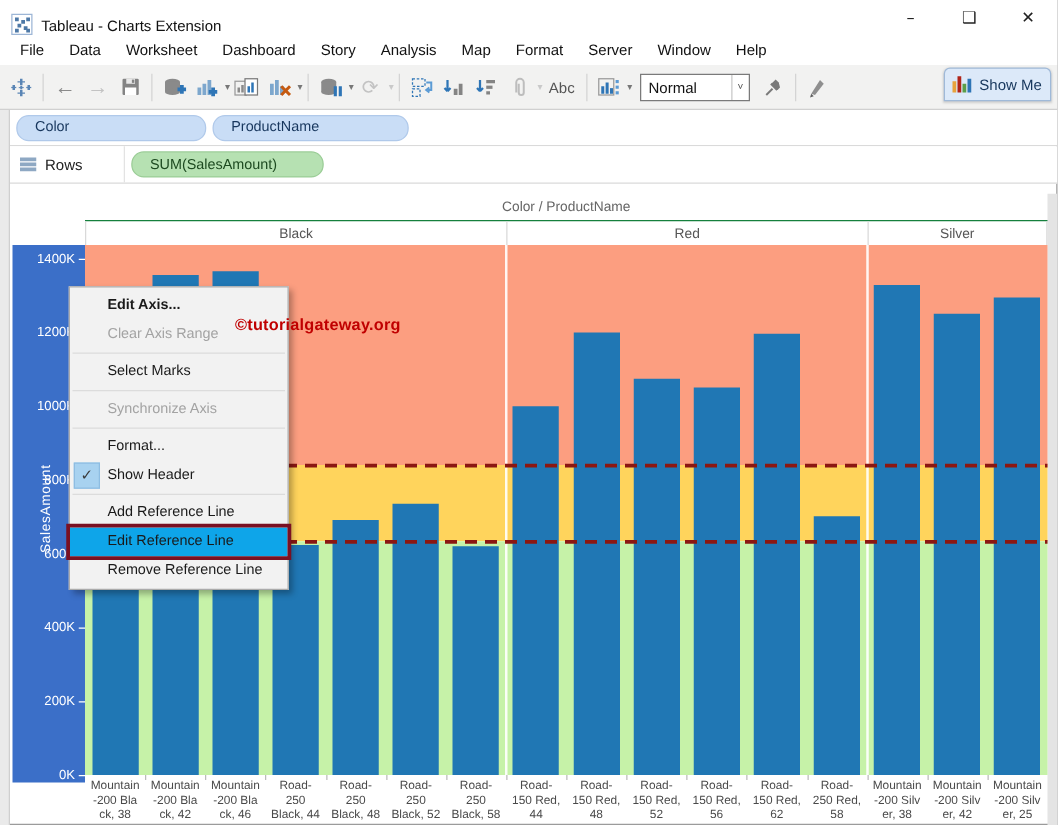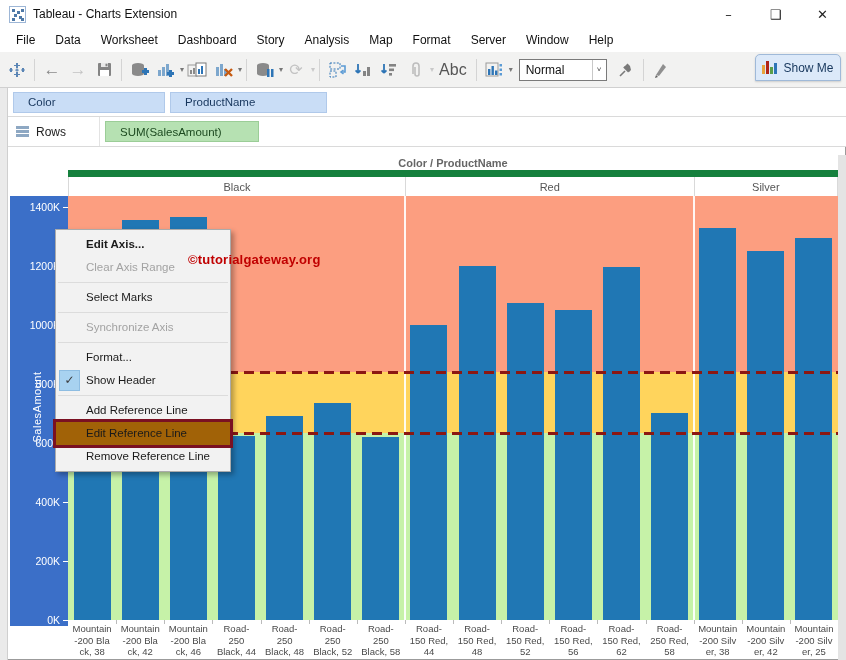--- a/index.html
+++ b/index.html
@@ -4,82 +4,82 @@
 <style>
   * { box-sizing: border-box; margin: 0; padding: 0; }
   html,body { width:846px; height:660px; }
   body {
     font-family: "Liberation Sans", "DejaVu Sans", sans-serif;
     background:#fff; position:relative; overflow:hidden;
     box-shadow: inset 0 0 0 1px #9b9b9b;
     font-size:12px; color:#1a1a1a;
   }
   
-  .titlebar { position:absolute; left:0; top:0; width:846px; height:28px; background:#fff; display:flex; align-items:center; }
+  .titlebar { position:absolute; left:0; top:0; width:846px; height:28px; background:#fff; display:flex; align-items:flex-end; }
   .app-icon { width:17px; height:17px; margin:0 7px 0 9px; border:1px solid #9db6d6; background:#fff; position:relative; }
   .app-icon i { position:absolute; width:3px; height:3px; background:#4e79a7; }
   .app-title { font-size:12px; color:#111; }
   .win-controls { position:absolute; right:0; top:0; height:28px; display:flex; }
   .win-btn { width:47px; height:28px; display:flex; align-items:center; justify-content:center; font-size:13px; color:#222; font-family:"DejaVu Sans", sans-serif; }
   
   .menubar { position:absolute; left:0; top:28px; width:846px; height:24px; background:#fff; display:flex; align-items:center; padding-left:6px; }
   .menubar span { padding:0 10px; height:24px; line-height:24px; font-size:12px; color:#111; }
   
   .toolbar { position:absolute; left:0; top:52px; width:846px; height:36px; background:#f2f2f1; border-bottom:1px solid #d0d0d0; display:flex; align-items:center; padding-left:4px; }
   .tb { height:26px; min-width:24px; display:flex; align-items:center; justify-content:center; margin:0 1px; color:#6f6f6f; font-size:15px; }
   .tb.dis { color:#c3c3c3; }
   .tb-sep { width:1px; height:22px; background:#d4d4d4; margin:0 4px; }
   .caret { font-size:8px; color:#777; margin-left:2px; }
   .caret.dis { color:#c9c9c9; }
-  .abc { font-size:16px; color:#555; padding:0 4px; }
+  .abc { font-size:12px; color:#555; padding:0 4px; }
   .fitbox { width:88px; height:22px; background:#fff; border:1px solid #7a7a7a; display:flex; align-items:center; margin:0 6px; position:relative; }
   .fitbox .val { font-size:12px; padding-left:6px; color:#111; flex:1; }
   .fitbox .chev { font-size:9px; color:#333; padding-right:16px; }
   .fitbox .dd { position:absolute; right:0; top:0; width:14px; height:20px; border-left:1px solid #c8c8c8; display:flex; align-items:center; justify-content:center; font-size:8px; color:#444; }
   .showme { position:absolute; right:5px; top:2px; width:84px_; width:86px; height:27px; background:#dce9f9; border:1px solid #9fb9d8; border-radius:5px 5px 0 0; display:flex; align-items:center; justify-content:center; box-shadow:0 1px 2px rgba(0,0,0,.15); }
   .showme .lbl { font-size:12px; color:#16365c; margin-left:5px; }
   .sm-bars { display:flex; align-items:flex-end; height:13px; }
   .sm-bars i { width:3px; margin-right:1px; display:block; }
   
   .shelf { position:absolute; left:8px; width:838px; height:29px; background:#fff; border-bottom:1px solid #dadada; display:flex; align-items:center; }
   .shelf-label-zone { width:92px; height:100%; display:flex; align-items:center; border-right:1px solid #e3e3e3; }
   .shelf-icon { width:13px; height:11px; margin:0 7px 0 8px; display:grid; gap:1px; }
   .shelf-icon i { background:#8ea8c3; display:block; }
   .cols-icon { grid-template-columns:1fr 1fr 1fr; }
   .rows-icon { grid-template-rows:1fr 1fr 1fr; }
   .shelf-label { font-size:12px; color:#222; }
   .pills { display:flex; margin-left:5px; gap:5px; }
-  .pill { height:21px; border-radius:0; font-size:11.5px; display:flex; align-items:center; padding-left:14px; color:#17365d; }
+  .pill { height:21px; border-radius:10px; font-size:11.5px; display:flex; align-items:center; padding-left:14px; color:#17365d; }
   .pill.blue { background:#c9ddf6; border:1px solid #b0c9ea; }
   .pill.green { background:#b6e1b2; border:1px solid #9bcd97; color:#1d4a20; }
   
   .left-gutter { position:absolute; left:0; top:88px; width:8px; height:572px; background:#eaeaea; border-right:1px solid #cfcfcf; }
   .right-gutter { position:absolute; left:838px; top:155px; width:8px; height:505px; background:#e4e4e4; }
-  .chart-title-row { position:absolute; left:68px; top:155px; width:770px; height:22px; display:flex; align-items:center; justify-content:center; font-size:11px; color:#666; border-bottom:7px solid #15803d;font-weight:bold; }
+  .chart-title-row { position:absolute; left:68px; top:155px; width:770px; height:22px; display:flex; align-items:center; justify-content:center; font-size:11px; color:#666; border-bottom:1px solid #15803d; }
   .group-header-row { position:absolute; left:68px; top:177px; width:770px; height:19px; }
   .group-cell { position:absolute; top:0; height:19px; display:flex; align-items:center; justify-content:center; font-size:11px; color:#555; border-left:1px solid #d9d9d9; }
   .group-cell:last-child { border-right:1px solid #d9d9d9; }
   .plot { position:absolute; left:68px; top:196px; width:770px; height:424px; }
   .band { position:absolute; left:0; width:770px; }
   .bar { position:absolute; }
   .refline { position:absolute; left:0; width:770px; height:3px; background:repeating-linear-gradient(to right,#8b1712 0 10px,transparent 10px 16px); }
   .gdivider { position:absolute; top:0; width:2px; height:424px; background:rgba(255,255,255,.9); }
   .yaxis { position:absolute; left:10px; top:196px; width:58px; height:430px; background:#3b6fc8; }
   .yaxis .axis-title { position:absolute; left:-23px; top:205px; width:100px; transform:rotate(-90deg); transform-origin:center; font-size:11px; color:#fff; text-align:center; letter-spacing:.5px; }
   .ytick { position:absolute; right:8px; transform:translateY(-50%); font-size:10.5px; color:#fff; }
   .ytickmark { position:absolute; right:0; width:5px; height:1px; background:#fff; }
   .xlabels { position:absolute; left:68px; top:620px; width:770px; height:40px; }
   .xcell { position:absolute; top:3px; height:37px; text-align:center; font-size:9.5px; line-height:11.5px; color:#4a4a4a; }
   .xtick { position:absolute; top:0; width:1px; height:4px; background:#bbb; }
   
   .ctx { position:absolute; left:55px; top:229px; width:176px; background:#f2f2f2; border:1px solid #ababab; box-shadow:3px 3px 5px rgba(0,0,0,.3); z-index:50; padding:3px 0; }
   .ctx-item { position:relative; height:23px; line-height:23px; padding-left:30px; font-size:11.5px; color:#1a1a1a; white-space:nowrap; }
   .ctx-item.bold { font-weight:bold; }
   .ctx-item.dis { color:#a3a3a3; }
-  .ctx-item.hl { background:#a16207; outline:3px solid #7a1022; }
+  .ctx-item.hl { background:#0ea5e9; outline:3px solid #7a1022; }
   .ctx-sep { height:1px; background:#dcdcdc; margin:3px 2px; }
   .ctx-check { position:absolute; left:3px; top:1px; width:21px; height:21px; background:#a8d2f0; border:1px solid #8ebde2; display:flex; align-items:center; justify-content:center; color:#3a3a3a; font-size:12px; font-weight:bold; }
   .watermark { position:absolute; left:188px; top:252px; font-size:13px; font-weight:bold; color:#c00000; z-index:60; letter-spacing:.2px; }
   svg { display:block; }
 </style>
 </head>
 <body>
 
 <div class="titlebar">
   <div class="app-icon">

